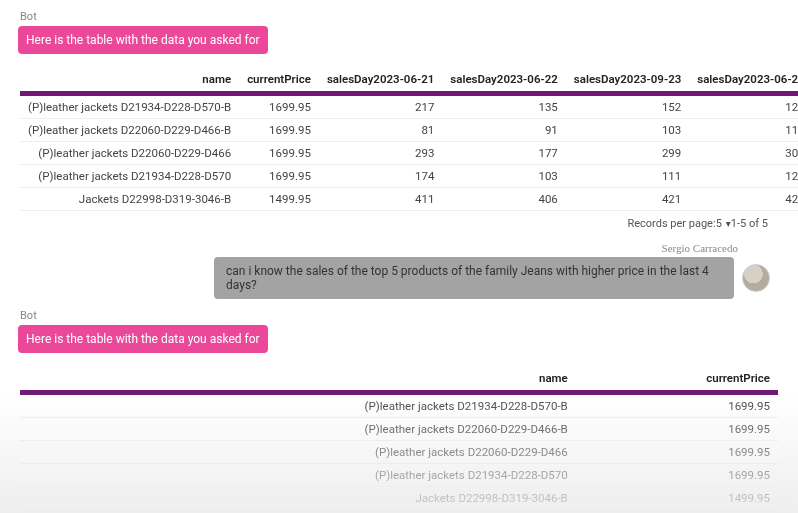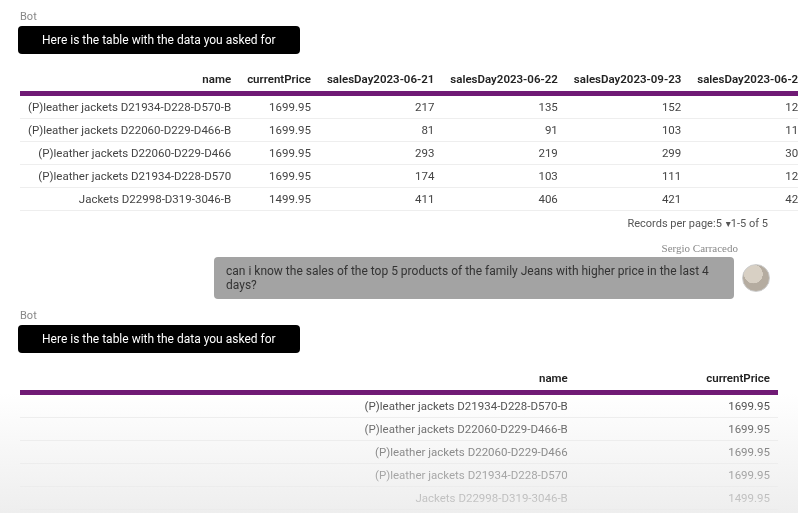--- a/index.html
+++ b/index.html
@@ -27,24 +27,24 @@
     color: #888;
     margin: 4px 0 3px 6px;
   }
   .sender-label.right {
     text-align: right;
     margin-right: 46px;
     font-family: Liberation Serif, serif;
   }
   .bot-bubble {
     display: inline-block;
-    background: #000000;
+    background: #ec4899;
     color: #fff;
     font-size: 12px;
-    padding: 7px 24px;
+    padding: 7px 8px;
     border-radius: 4px;
     margin-left: 4px;
   }
   .table-wrap {
     margin: 14px 6px 2px 6px;
   }
   table {
     width: 100%;
     border-collapse: collapse;
     font-size: 11.5px;
@@ -142,21 +142,21 @@
             <td>1699.95</td>
             <td>81</td>
             <td>91</td>
             <td>103</td>
             <td>111</td>
           </tr>
           <tr>
             <td>(P)leather jackets D22060-D229-D466</td>
             <td>1699.95</td>
             <td>293</td>
-            <td>219</td>
+            <td>177</td>
             <td>299</td>
             <td>301</td>
           </tr>
           <tr>
             <td>(P)leather jackets D21934-D228-D570</td>
             <td>1699.95</td>
             <td>174</td>
             <td>103</td>
             <td>111</td>
             <td>127</td>

